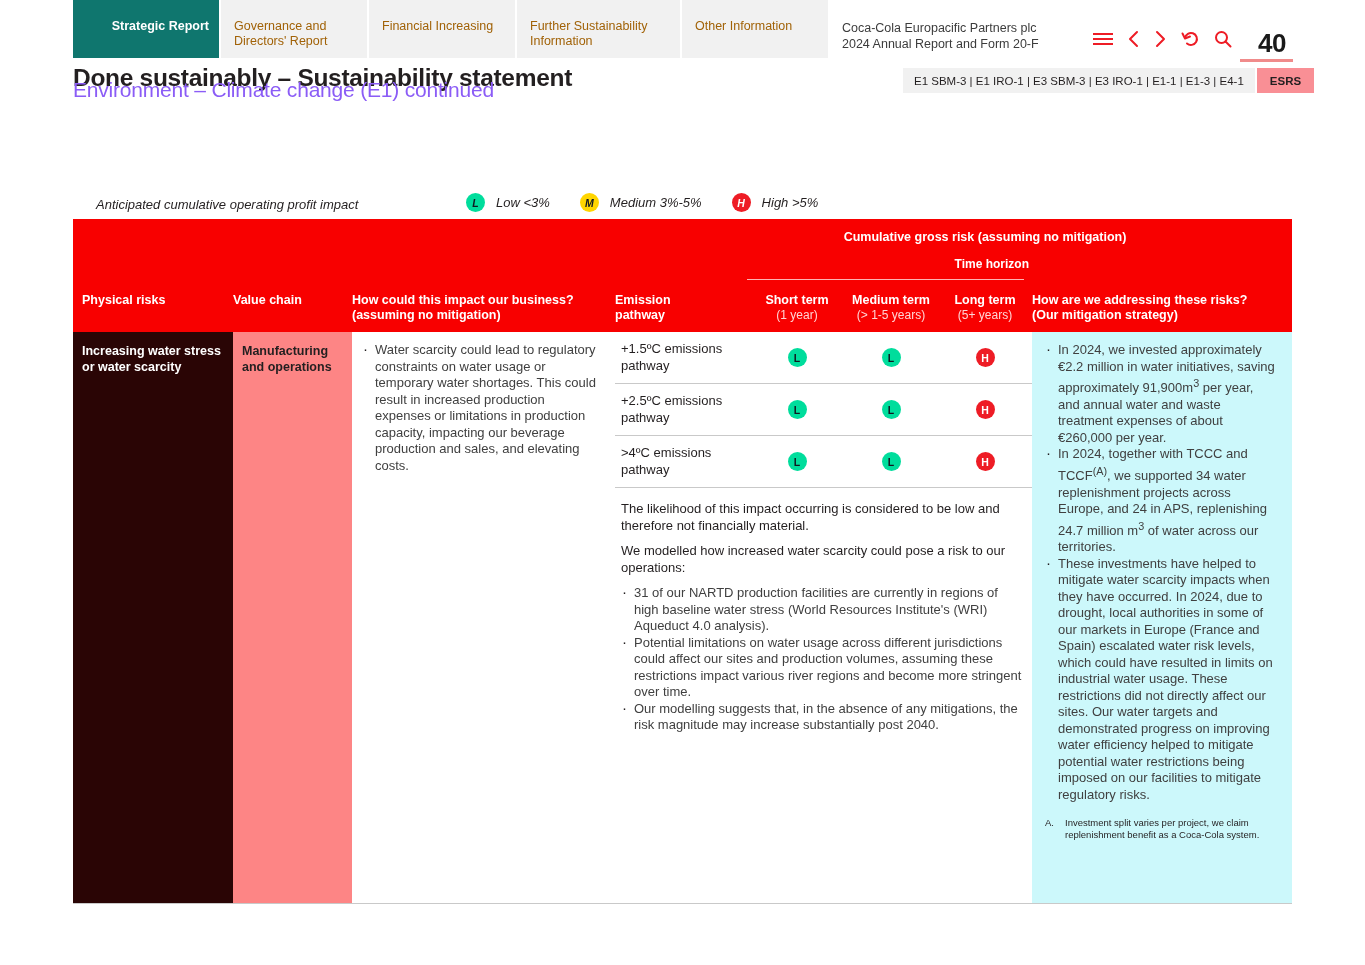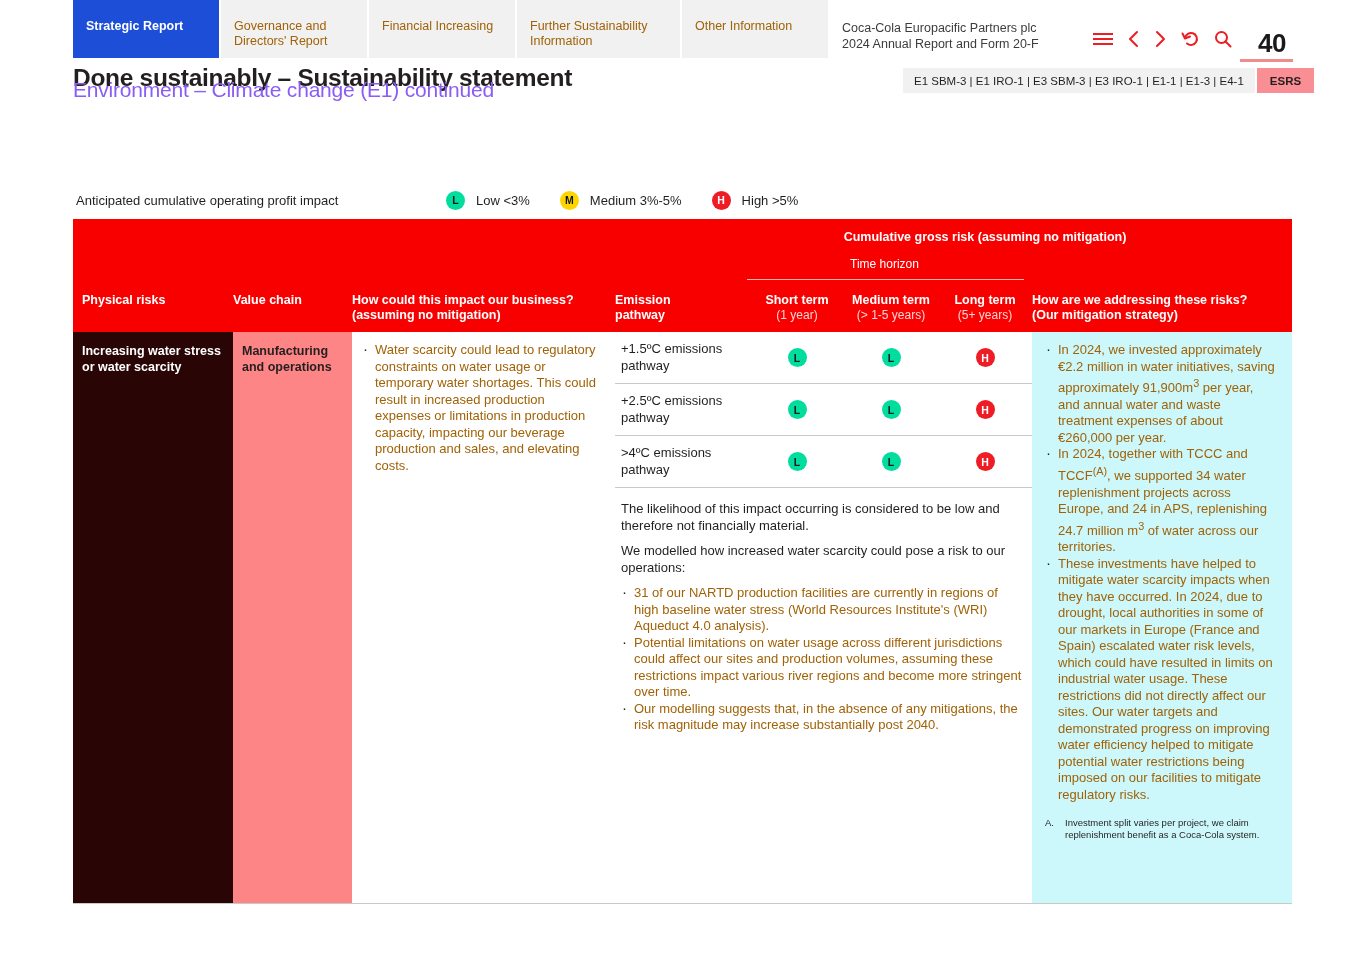--- a/index.html
+++ b/index.html
@@ -19,22 +19,22 @@
   }
   .tab {
     width: 146px; margin-right: 2px;
     background: #f1f1f1;
     padding: 19px 10px 0 13px;
     font-size: 12.5px; line-height: 15px;
     color: #a16207;
   }
   .tab.wide { width: 163px; }
   .tab.active {
-    background: #1d4ed8; color: #ffffff;
-    font-weight: bold; font-size: 12.5px;
+    background: #0f766e; color: #ffffff;
+    font-weight: bold; font-size: 12.5px; text-align: right;
   }
   .report-meta {
     margin-left: 12px; padding-top: 21px;
     font-size: 12.5px; line-height: 15.5px; color: #3c3c3c;
     white-space: nowrap;
   }
 
   
   .nav-icons {
     position: absolute; top: 30px; left: 1093px;
@@ -72,24 +72,24 @@
   }
   .esrs-badge {
     background: #f98f95; color: #231f20;
     font-size: 11.5px; font-weight: bold;
     display: flex; align-items: center; padding: 0 13px;
     margin-left: 2px;
   }
 
   
   .legend {
-    position: absolute; top: 188px; left: 76px;
+    position: absolute; top: 188px; left: 96px;
     width: 1215px; height: 24px;
-    display: flex; align-items: center;
-    font-size: 13px; color: #231f20;
+    display: flex; align-items: flex-end;
+    font-size: 13px; color: #231f20; font-style: italic;
   }
   .legend-label { width: 370px; }
   .legend-item { display: flex; align-items: center; }
   .legend-item .txt { margin-left: 11px; font-size: 13px; }
   .lg-gap1 { width: 30px; }
   .lg-gap2 { width: 30px; }
 
   .badge {
     width: 19px; height: 19px; border-radius: 50%;
     display: flex; align-items: center; justify-content: center;
@@ -102,21 +102,21 @@
 
   
   .table { position: absolute; top: 219px; left: 73px; width: 1219px; }
   .thead { background: #f80000; color: #ffffff; position: relative; height: 113px; }
   .th-group-title {
     position: absolute; top: 11px; left: 605px; width: 614px;
     text-align: center; font-size: 12.5px; font-weight: bold;
   }
   .th-horizon {
     position: absolute; top: 38px; left: 667px; width: 289px;
-    text-align: center; font-size: 12px; font-weight: normal;
+    text-align: right; font-size: 12px; font-weight: bold;
   }
   .th-horizon-rule {
     position: absolute; top: 60px; left: 674px; width: 277px;
     height: 1px; background: #ffb3b3;
   }
   .th-cells { position: absolute; bottom: 9px; left: 0; width: 100%; display: flex; }
   .th {
     font-size: 12.5px; font-weight: bold; line-height: 15px;
   }
   .th .sub { font-weight: normal; color: #ffd4d4; font-size: 12px; }
@@ -146,21 +146,21 @@
   }
   .col-center { width: 417px; background: #ffffff; }
   .col-mitig {
     width: 260px; background: #ccf8fb;
     padding: 10px 14px 0 13px;
   }
 
   ul.bul { list-style: none; }
   ul.bul li {
     position: relative; padding-left: 13px;
-    font-size: 13px; line-height: 16.5px; color: #a16207;
+    font-size: 13px; line-height: 16.5px; color: #404040;
     margin-bottom: 0;
   }
   ul.bul li::before {
     content: "·"; position: absolute; left: 1px; top: -1px;
     font-size: 15px; line-height: 16.5px; color: #231f20;
   }
 
   
   .path-row {
     display: flex; align-items: center;

